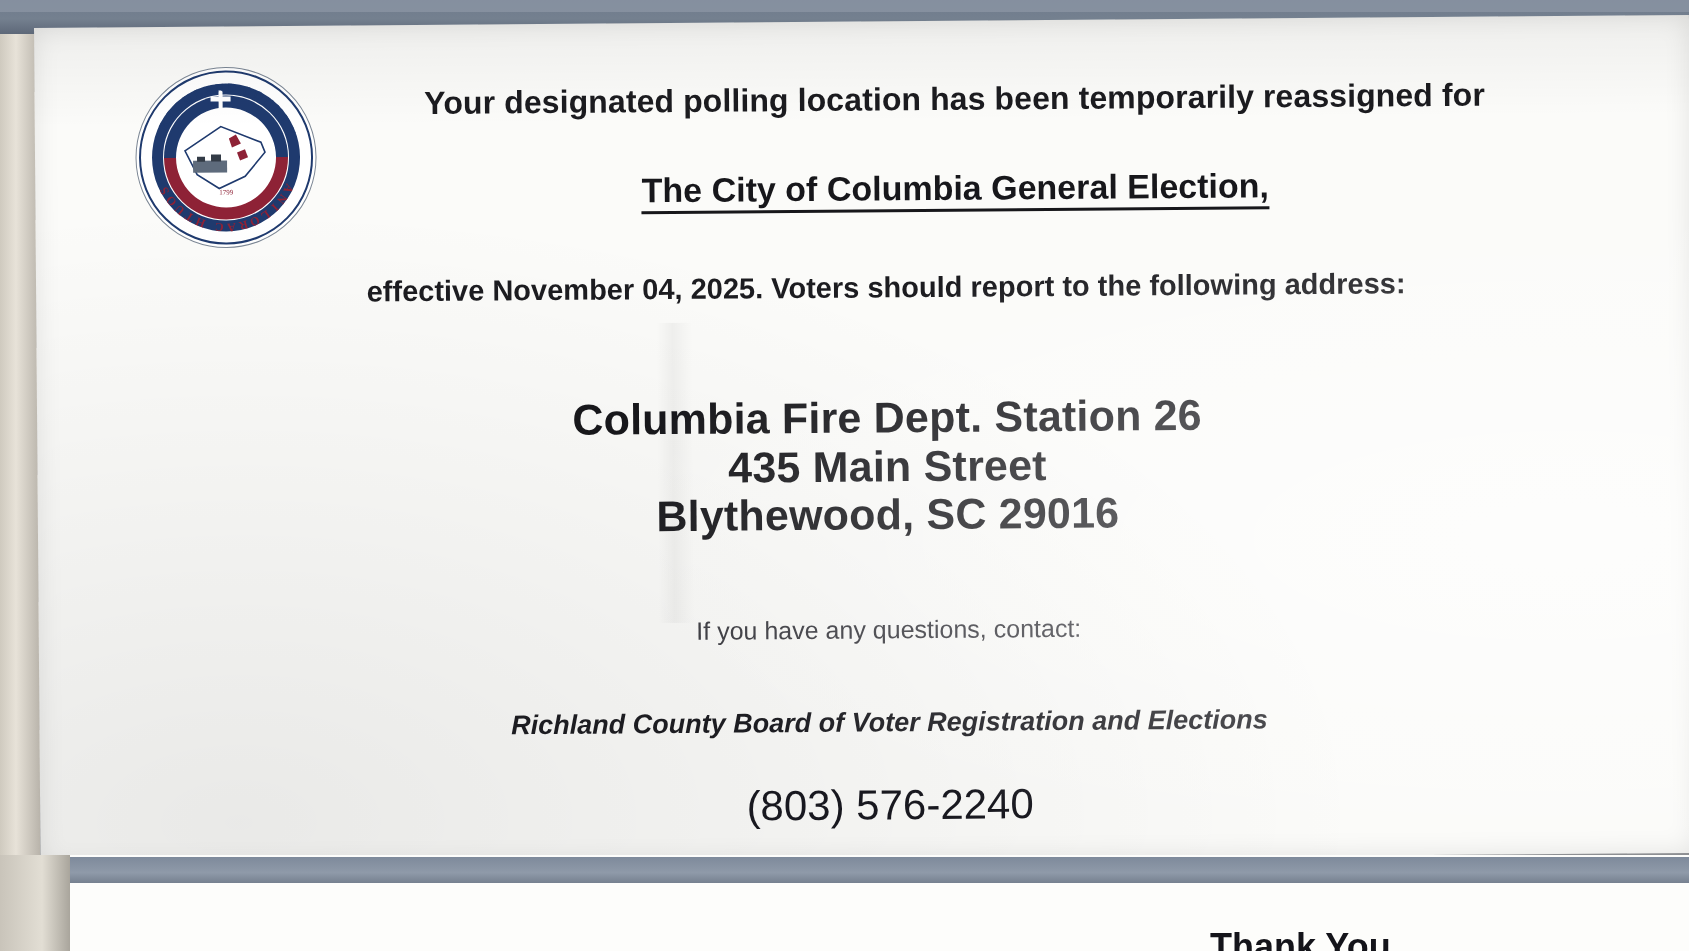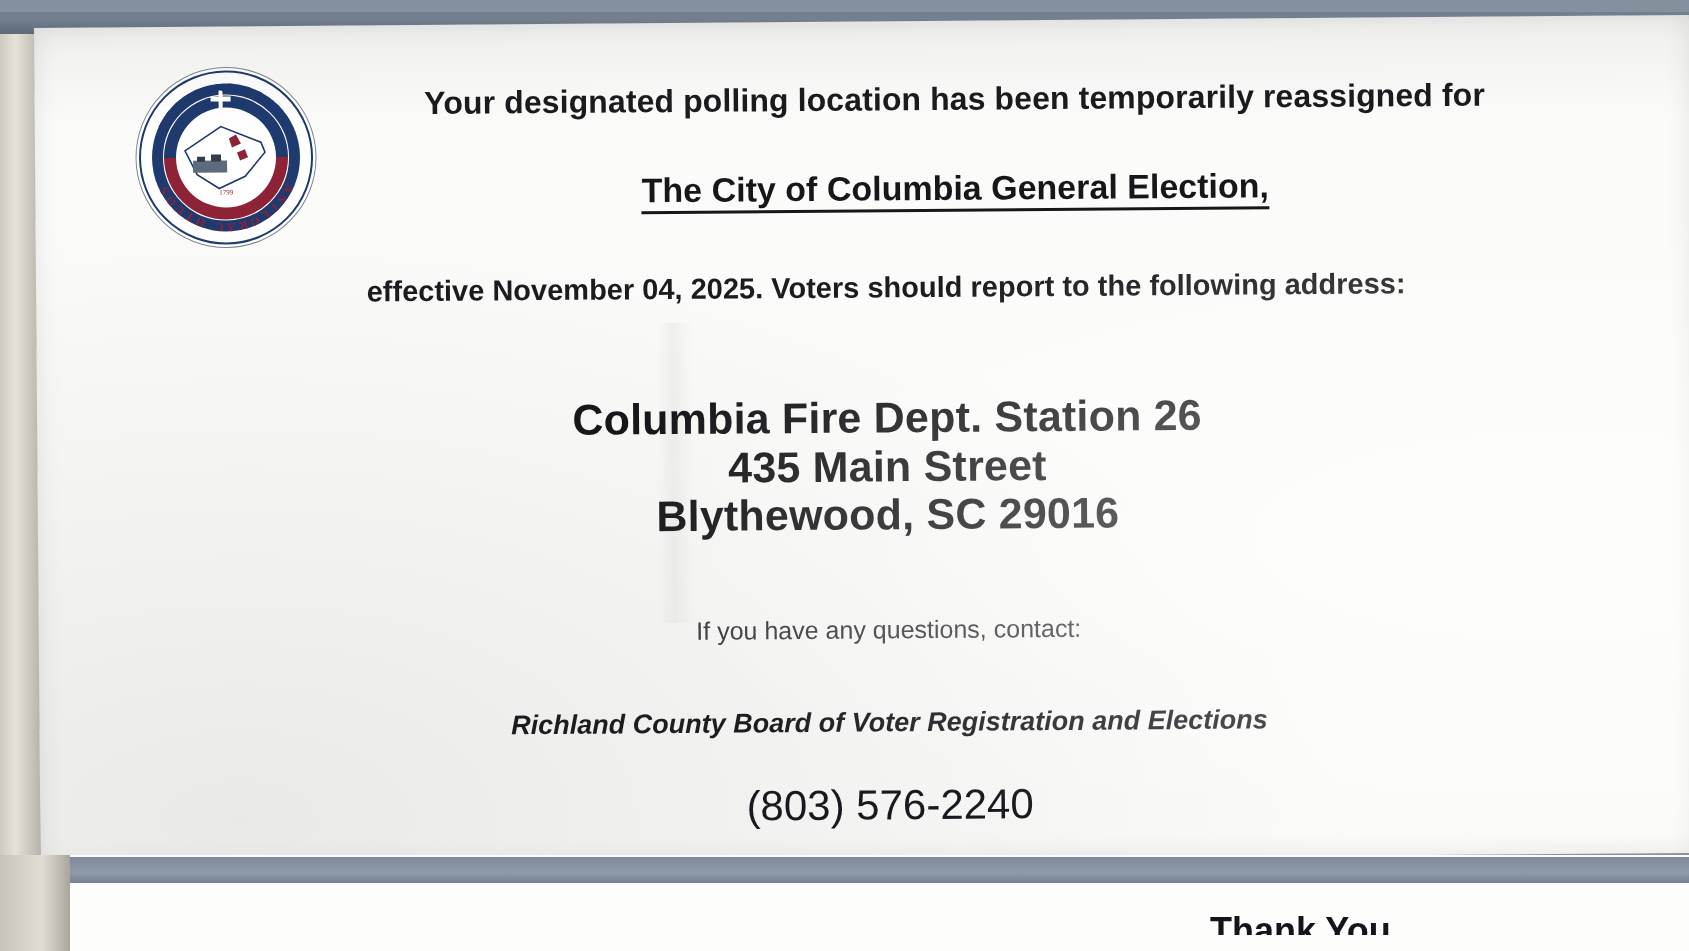--- a/index.html
+++ b/index.html
@@ -178,21 +178,21 @@
     width: 1100px;
     text-align: center;
     font-size: 42px;
     color: #191920;
   }
 
   
   .thank-you {
     position: absolute;
     left: 1210px;
-    bottom: 16px;
+    bottom: 0px;
     width: 420px;
     font-size: 36px;
     font-weight: bold;
     color: #14141a;
     white-space: nowrap;
     overflow: hidden;
     height: 26px;
     line-height: 44px;
   }
 </style>

